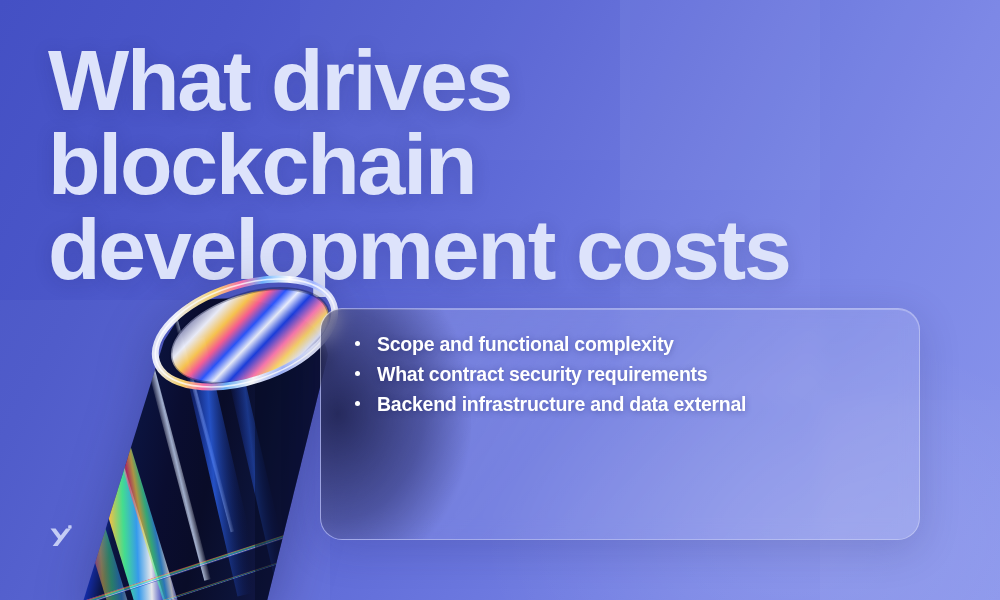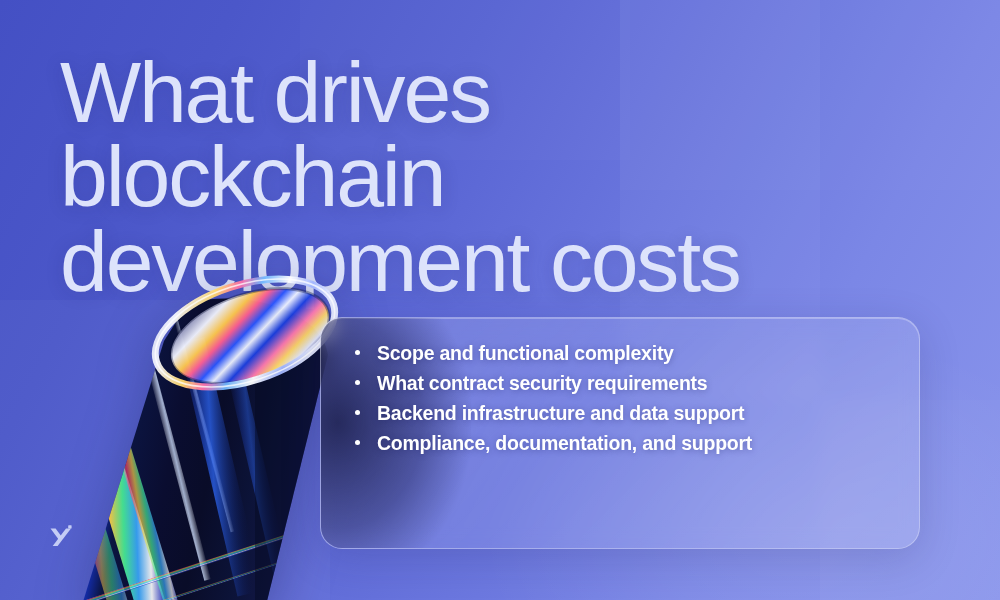--- a/index.html
+++ b/index.html
@@ -51,25 +51,25 @@
     background: radial-gradient(closest-side, rgba(255,255,255,0.10), rgba(255,255,255,0));
     pointer-events: none;
   }
 
   
   .headline {
     position: absolute;
     left: 44px;
     top: 34px;
     width: 930px;
-    margin: 16px;
+    margin: 4px;
     color: #dde3fb;
     font-size: 86px;
     line-height: 0.98;
-    font-weight: 400;
+    font-weight: 700;
     letter-spacing: -2.2px;
     white-space: pre-line;
     text-shadow: 0 2px 18px rgba(25,30,90,0.18);
   }
 
   
   .cylinder-wrap {
     position: absolute;
     left: 60px;
     top: 275px;
@@ -77,21 +77,21 @@
     height: 330px;
     pointer-events: none;
   }
   .cyl-svg { display: block; width: 330px; height: 330px;
              filter: drop-shadow(0 14px 26px rgba(20,22,70,0.34)); }
 
   
   .glass-card {
     position: absolute;
     left: 320px;
-    top: 317px;
+    top: 308px;
     width: 600px;
     height: 232px;
     border-radius: 22px;
     background: linear-gradient(135deg,
         rgba(255,255,255,0.17) 0%,
         rgba(255,255,255,0.09) 45%,
         rgba(255,255,255,0.15) 100%);
     border: 1px solid rgba(255,255,255,0.30);
     box-shadow: 0 10px 40px rgba(26,30,92,0.18),
                 inset 0 1px 0 rgba(255,255,255,0.28);
@@ -278,25 +278,21 @@
       <li class="bullet-item">
         <span class="bullet-dot"></span>
         <span>Scope and functional complexity</span>
       </li>
       <li class="bullet-item">
         <span class="bullet-dot"></span>
         <span>What contract security requirements</span>
       </li>
       <li class="bullet-item">
         <span class="bullet-dot"></span>
-        <span>Backend infrastructure and data support</span>
-      </li>
-      <li class="bullet-item">
-        <span class="bullet-dot"></span>
-        <span>Compliance, documentation, and support</span>
+        <span>Backend infrastructure and data external</span>
       </li>
     </ul>
   </div>
 
   <div class="logo">
     <svg width="30" height="30" viewBox="0 0 30 30" xmlns="http://www.w3.org/2000/svg" aria-hidden="true">
       <g fill="#ced6f8" fill-opacity="0.92">
         <path d="M4.5,9.5 L9.6,9.5 L15.2,17.0 L12.7,20.6 Z"></path>
         <path d="M20.0,9.5 L25.0,9.5 L11.6,27.0 L6.7,27.0 Z"></path>
         <rect x="22.2" y="6.2" width="3.4" height="3.4" rx="0.6"></rect>

